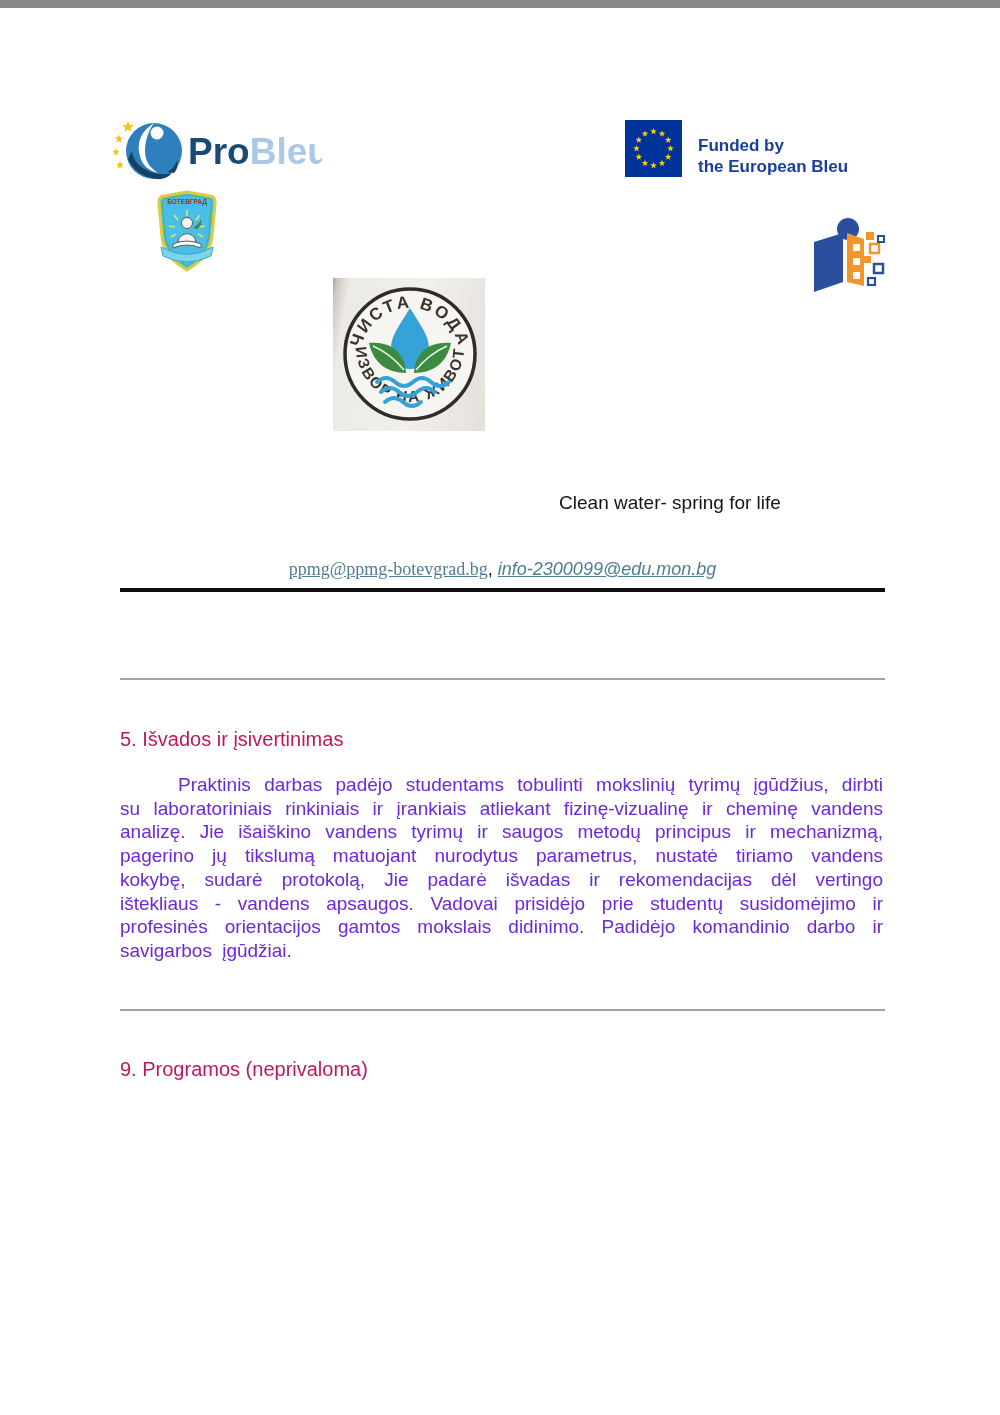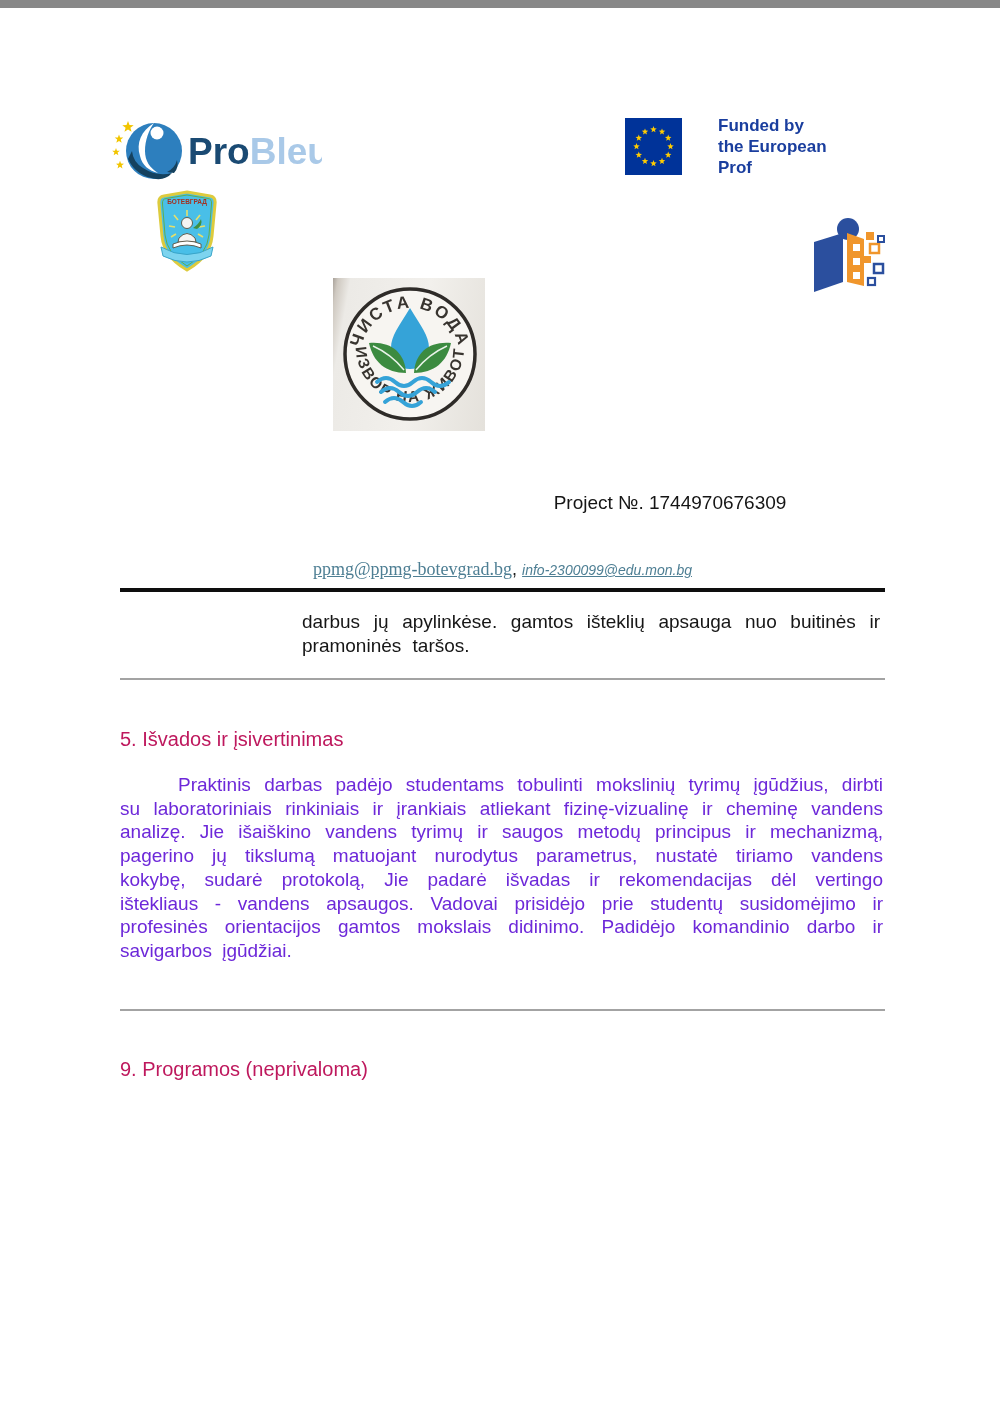--- a/index.html
+++ b/index.html
@@ -6,39 +6,39 @@
   .page{
     position:relative;width:1000px;height:1415px;margin:8px auto;
     background:#ffffff;overflow:hidden;
     font-family:"Liberation Sans","DejaVu Sans",sans-serif;
     color:#1c1c1c;
   }
   
   .problue{position:absolute;left:112px;top:112px;width:210px;height:62px;}
   .problue text{font-family:"Liberation Sans","DejaVu Sans",sans-serif;font-weight:bold;font-size:37px;}
   .crest{position:absolute;left:150px;top:182px;width:74px;height:84px;}
-  .eu-block{position:absolute;left:625px;top:107px;width:240px;height:62px;display:flex;align-items:center;gap:20px;}
+  .eu-block{position:absolute;left:625px;top:107px;width:240px;height:62px;display:flex;align-items:flex-end;}
   .eu-flag{width:57px;height:57px;flex:0 0 auto;}
   .eu-text{margin-left:16px;font-weight:bold;font-size:17px;line-height:21px;color:#1a3e9e;}
   .reading-logo{position:absolute;left:806px;top:206px;width:80px;height:80px;}
   .badge-photo{
     position:absolute;left:333px;top:270px;width:152px;height:153px;
     background:linear-gradient(100deg,#a9a29a 0%,#cfc9c1 3%,#eceae6 10%,#f2f0ec 55%,#e4e1db 100%);
   }
   .badge-photo svg{position:absolute;left:0;top:0;}
   .arc-top{font-size:17px;font-weight:bold;letter-spacing:2.5px;fill:#38342f;}
   .arc-bottom{font-size:15.5px;font-weight:bold;letter-spacing:2px;fill:#38342f;}
   
   .hdr-lines{position:absolute;left:455px;top:483px;width:430px;text-align:center;
     font-size:19px;line-height:23.3px;color:#151515;}
   .hdr-emails{position:absolute;left:120px;top:551px;width:765px;text-align:center;white-space:nowrap;}
   .email-serif{font-family:"Liberation Serif","DejaVu Serif",serif;
     font-size:18px;color:#4d7e93;text-decoration:underline;}
   .email-sep{font-size:18px;color:#1c1c1c;}
-  .email-sans{font-style:italic;font-size:14px;color:#4d7e93;text-decoration:underline;}
+  .email-sans{font-style:italic;font-size:18px;color:#4d7e93;text-decoration:underline;}
   .rule-thick{position:absolute;left:120px;width:765px;height:4px;background:#0e0e0e;}
   .rule-thin{position:absolute;left:120px;width:765px;height:2px;background:#a3a3a3;}
   
   .intro{position:absolute;left:302px;top:602px;width:578px;max-width:578px;
     font-size:19px;line-height:23.5px;text-align:justify;word-spacing:6px;color:#161616;}
   .h-sect{position:absolute;left:120px;font-size:20px;color:#be185d;}
   .para{position:absolute;left:120px;top:765px;width:763px;font-size:19px;line-height:23.7px;
     text-align:justify;text-indent:58px;word-spacing:5px;color:#6d28d9;}
 </style>
 </head>
@@ -98,21 +98,21 @@
           <polygon points="28.50,42.10 29.34,44.34 31.73,44.45 29.86,45.94 30.50,48.25 28.50,46.93 26.50,48.25 27.14,45.94 25.27,44.45 27.66,44.34" fill="#ffcc00"></polygon>
           <polygon points="20.00,39.82 20.84,42.07 23.23,42.17 21.36,43.66 22.00,45.97 20.00,44.65 18.00,45.97 18.64,43.66 16.77,42.17 19.16,42.07" fill="#ffcc00"></polygon>
           <polygon points="13.78,33.60 14.62,35.84 17.01,35.95 15.14,37.44 15.78,39.75 13.78,38.43 11.78,39.75 12.42,37.44 10.54,35.95 12.94,35.84" fill="#ffcc00"></polygon>
           <polygon points="11.50,25.10 12.34,27.34 14.73,27.45 12.86,28.94 13.50,31.25 11.50,29.93 9.50,31.25 10.14,28.94 8.27,27.45 10.66,27.34" fill="#ffcc00"></polygon>
           <polygon points="13.78,16.60 14.62,18.84 17.01,18.95 15.14,20.44 15.78,22.75 13.78,21.43 11.78,22.75 12.42,20.44 10.54,18.95 12.94,18.84" fill="#ffcc00"></polygon>
           <polygon points="20.00,10.38 20.84,12.62 23.23,12.73 21.36,14.22 22.00,16.53 20.00,15.21 18.00,16.53 18.64,14.22 16.77,12.73 19.16,12.62" fill="#ffcc00"></polygon>
         </g>
     </svg>
     <div class="eu-text">
       <div>Funded by</div>
-      <div>the European Prof</div>
+      <div>the European Bleu</div>
     </div>
   </div>
 
   <svg class="reading-logo" viewBox="0 0 80 80">
     <circle cx="42" cy="15" r="11" fill="#2b4f9e"></circle>
     <path d="M8,28 L37,19 L37,68 L8,78 Z" fill="#2b4f9e"></path>
     <path d="M41,19 L58,25 L58,72 L41,68 Z" fill="#f0962c"></path>
     <g>
       <rect x="47" y="30" width="7" height="7" fill="#ffffff"></rect>
       <rect x="47" y="44" width="7" height="7" fill="#ffffff"></rect>
@@ -148,29 +148,28 @@
       </g>
       <g stroke="#35a3d8" stroke-width="4" fill="none" stroke-linecap="round">
         <path d="M44,104 q9,-8 18,0 t18,0 t18,0 t18,0"></path>
         <path d="M48,114 q9,-8 18,0 t18,0 t18,0"></path>
         <path d="M52,124 q9,-8 18,0 t18,0"></path>
       </g>
     </svg>
   </div>
 
   <div class="hdr-lines">
-    <div>Project №. 1744970676309</div>
+    <div>Clean water- spring for life</div>
   </div>
   <div class="hdr-emails">
     <span class="email-serif">ppmg@ppmg-botevgrad.bg</span><span class="email-sep">, </span><span class="email-sans">info-2300099@edu.mon.bg</span>
   </div>
 
   <div class="rule-thick" style="top:580px;"></div>
 
-  <div class="intro">darbus jų apylinkėse. gamtos išteklių apsauga nuo buitinės ir pramoninės taršos.</div>
 
   <div class="rule-thin" style="top:670px;"></div>
 
   <div class="h-sect" style="top:720px;">5. Išvados ir įsivertinimas</div>
   <div class="para">Praktinis darbas padėjo studentams tobulinti mokslinių tyrimų įgūdžius, dirbti su laboratoriniais rinkiniais ir įrankiais atliekant fizinę-vizualinę ir cheminę vandens analizę. Jie išaiškino vandens tyrimų ir saugos metodų principus ir mechanizmą, pagerino jų tikslumą matuojant nurodytus parametrus, nustatė tiriamo vandens kokybę, sudarė protokolą, Jie padarė išvadas ir rekomendacijas dėl vertingo ištekliaus - vandens apsaugos. Vadovai prisidėjo prie studentų susidomėjimo ir profesinės orientacijos gamtos mokslais didinimo. Padidėjo komandinio darbo ir savigarbos įgūdžiai.</div>
 
   <div class="rule-thin" style="top:1001px;"></div>
 
   <div class="h-sect" style="top:1050px;">9. Programos (neprivaloma)</div>
 

